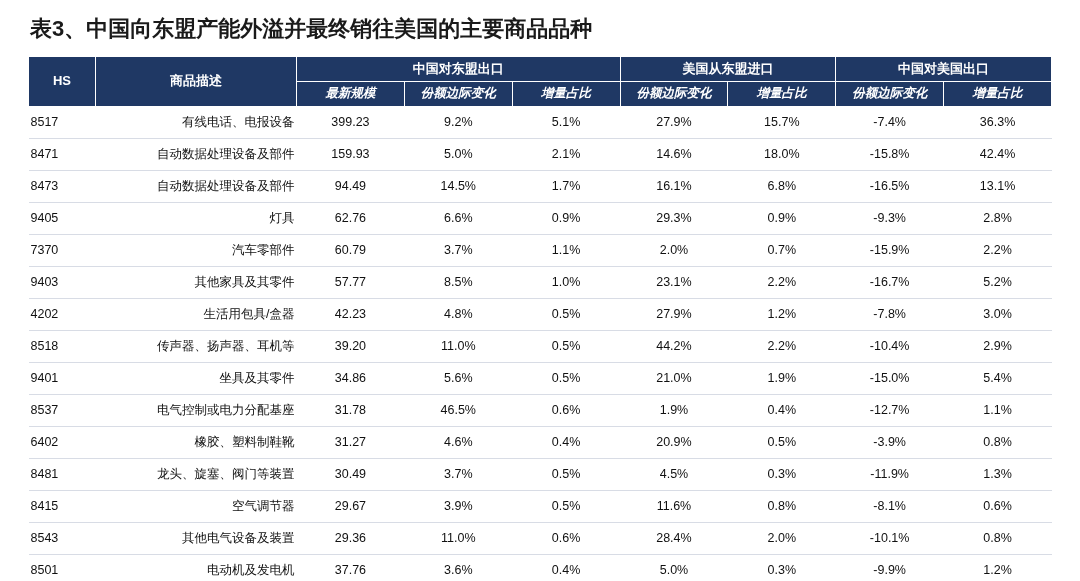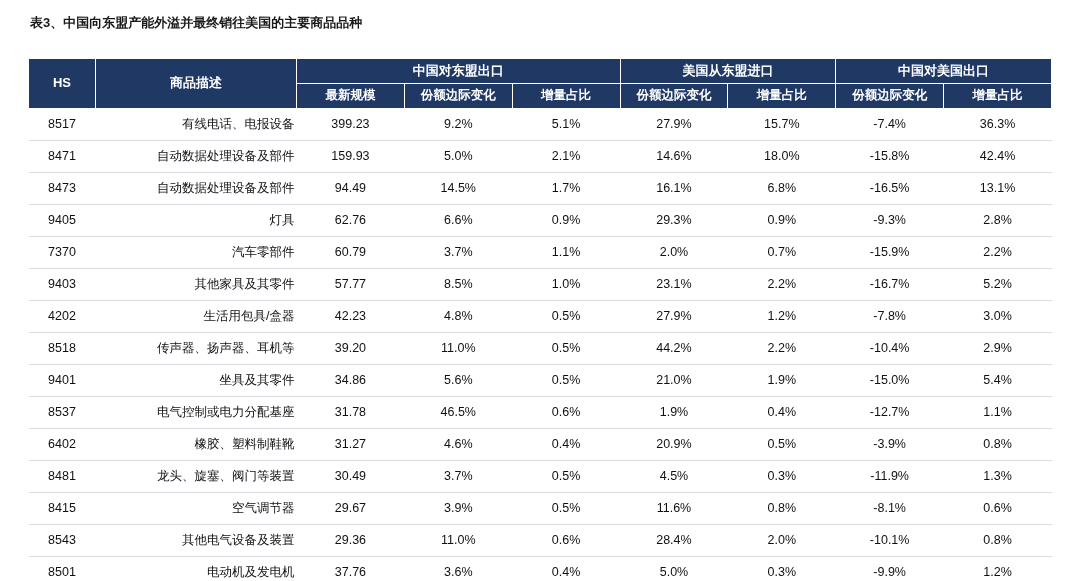--- a/index.html
+++ b/index.html
@@ -15,58 +15,57 @@
     overflow: hidden;
   }
   .page {
     width: 1080px;
     height: 581px;
     box-sizing: border-box;
     padding: 10px 28px 0 28px;
     position: relative;
   }
   .title {
-    font-size: 13px;
+    font-size: 22px;
     font-weight: bold;
     color: #1a1a1a;
     letter-spacing: 0px;
-    margin: 4px 0 26px 2px;
+    margin: 4px 0 12px 2px;
   }
   table.data {
     border-collapse: collapse;
     width: 1024px;
     table-layout: fixed;
     font-size: 12.5px;
   }
   table.data thead th {
     background: #1f3864;
     color: #ffffff;
     font-weight: bold;
     border: 1px solid #ffffff;
     padding: 4px 2px;
     text-align: center;
     vertical-align: middle;
     line-height: 1.25;
   }
   .grp-hs { width: 62px; }
   .grp-desc { width: 196px; }
-  .col-num { width: 108px; }
+  .col-num { width: 108px; font-style: italic; }
   table.data tbody td {
     border-bottom: 1px solid #d8dce5;
     padding: 4px 2px;
     height: 23px;
     vertical-align: middle;
     color: #111111;
     font-size: 12.5px;
   }
   table.data tbody tr:last-child td {
     border-bottom: 1px solid #1f3864;
   }
   td.hs {
-    text-align: center;
     font-family: "Liberation Sans", sans-serif;
   }
   td.desc {
     text-align: right;
     padding-left: 18px;
   }
   td.num {
     text-align: center;
   }
   .header-top-row th {

